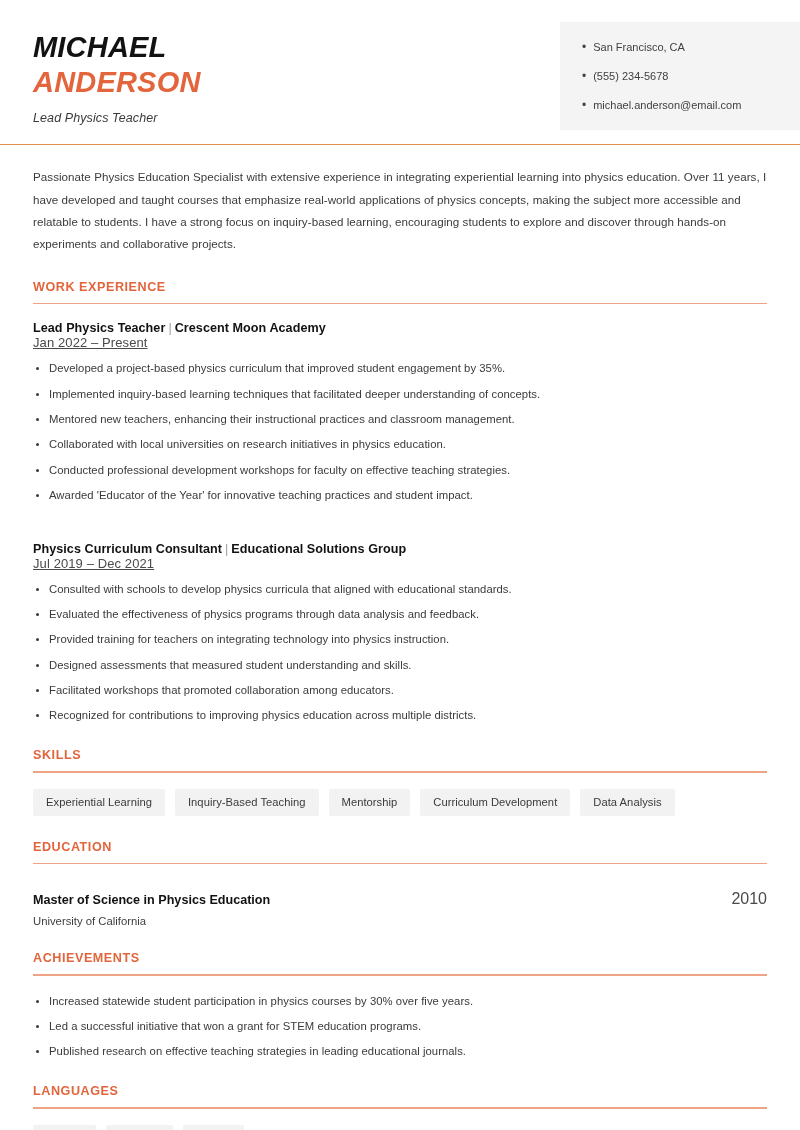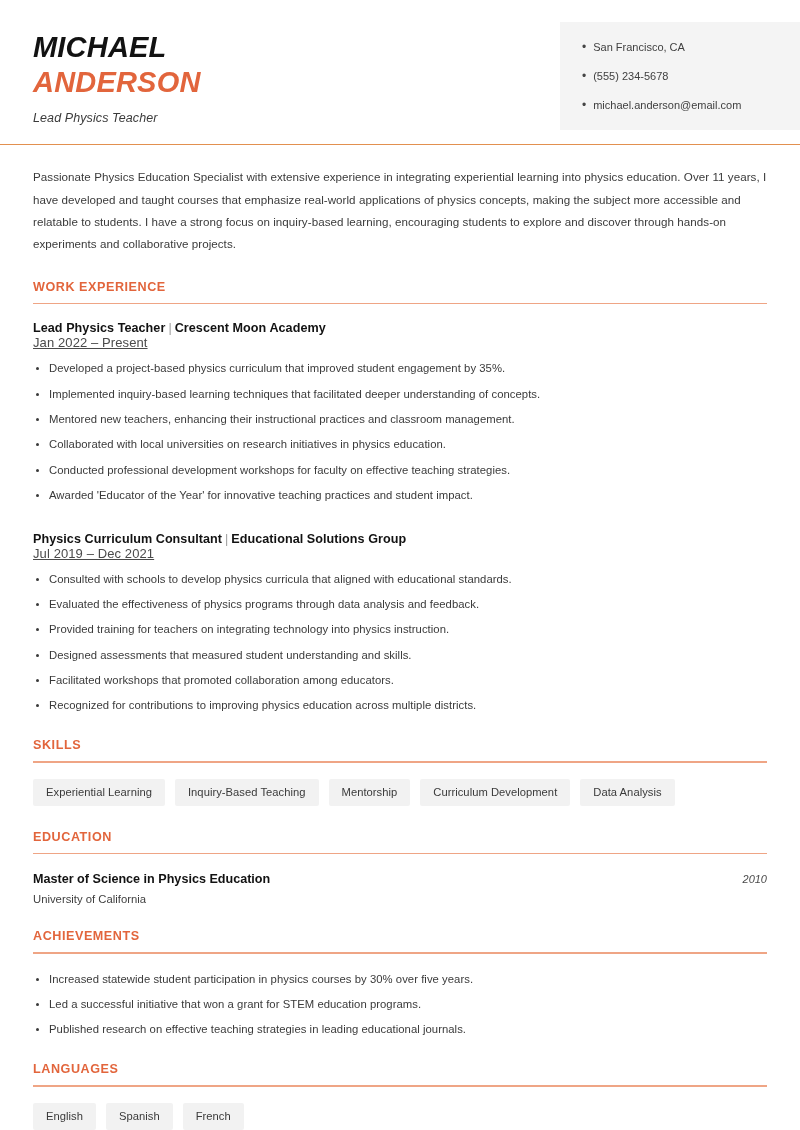--- a/index.html
+++ b/index.html
@@ -109,21 +109,21 @@
   }
 
   .section-rule {
     height: 1.5px;
     background: #EFA585;
     margin-top: 9px;
   }
 
   
   .entry { margin-top: 17px; }
-  .entry + .entry { margin-top: 28px; }
+  .entry + .entry { margin-top: 38px; }
 
   .entry-head {
     display: flex;
     align-items: flex-start;
     justify-content: space-between;
     flex-direction: column;
   }
 
   .entry-title {
     font-size: 12.6px;
@@ -187,34 +187,33 @@
     font-size: 11.2px;
     color: #3a3a3a;
     letter-spacing: 0.04px;
   }
 
   
   .edu-head {
     display: flex;
     align-items: baseline;
     justify-content: space-between;
-    margin-top: 18px;
+    margin-top: 26px;
   }
 
   .edu-degree {
     font-size: 12.6px;
     font-weight: bold;
     color: #121212;
   }
 
   .edu-year {
-    font-size: 11px;
+    font-size: 16px;
     color: #4a4a4a;
     white-space: nowrap;
-    font-style: italic;
   }
 
   .edu-school {
     margin-top: 7px;
     font-size: 11.3px;
     color: #3f3f3f;
   }
 
   .ach-list { margin-top: 18px; }
 </style>

